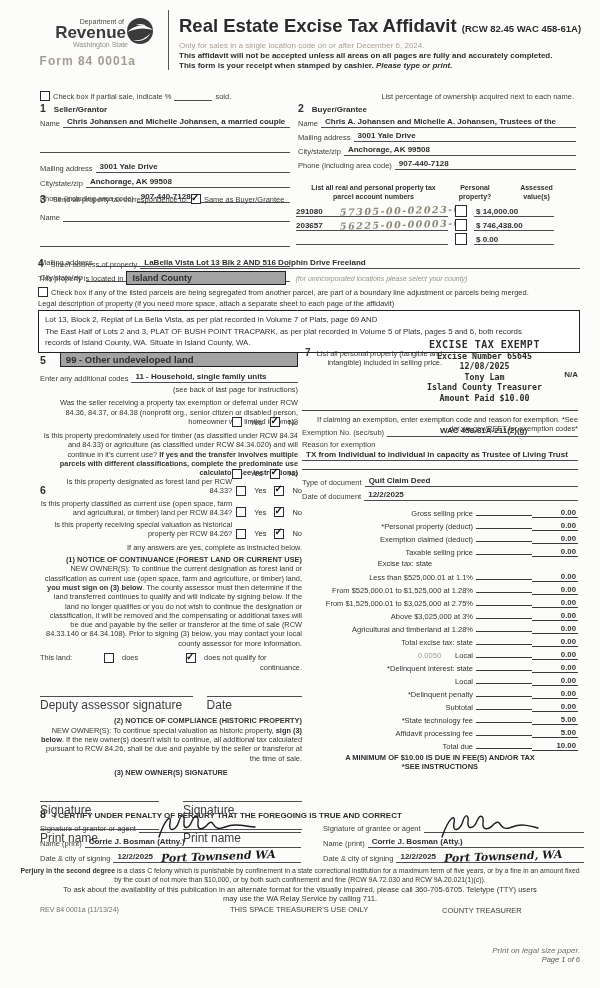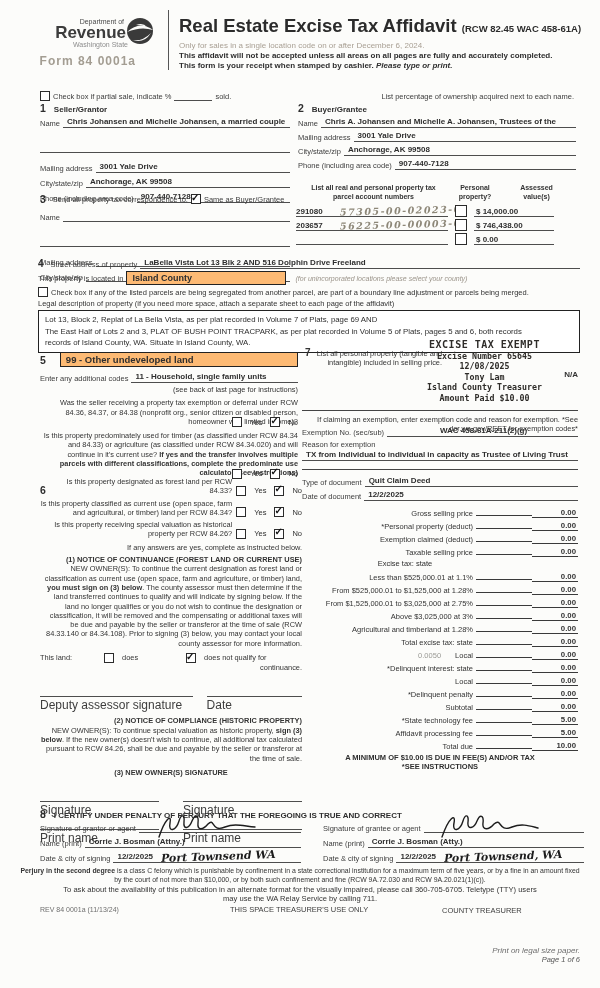--- a/index.html
+++ b/index.html
@@ -39,21 +39,21 @@
   .yn{display:flex;align-items:center;gap:8px;font-size:7.5px;white-space:nowrap;}
 
   
   .phead{display:flex;text-align:center;font-size:7px;font-weight:bold;line-height:8.5px;color:#333;}
   .prow{display:flex;align-items:flex-end;gap:7px;height:14px;}
   .pnum{width:152px;border-bottom:1px solid #4d4d4d;display:flex;align-items:flex-end;gap:17px;font-size:8px;font-weight:bold;}
   .handnum{font-family:"DejaVu Serif",serif;font-style:italic;color:#8d8778;font-size:9.5px;letter-spacing:1.5px;transform:rotate(-1.5deg);white-space:nowrap;}
   .pval{width:78px;border-bottom:1px solid #4d4d4d;font-size:8px;font-weight:bold;padding-left:2px;}
 
   
-  .selbox{border:1.2px solid #222;font-weight:bold;font-size:9px;padding:1px 5px;background:#fdba74;}
+  .selbox{border:1.2px solid #222;font-weight:bold;font-size:9px;padding:1px 5px;background:#a3a3a3;}
   .legalbox{border:1px solid #222;padding:3px 6px;font-size:7.8px;line-height:11.5px;background:#fff;}
 
   
   .p{font-size:7.4px;line-height:9.3px;color:#333;text-align:right;}
   .qrow{display:flex;gap:4px;align-items:flex-end;}
 
   
   .stamp{position:absolute;right:-4px;top:-8px;width:195px;text-align:center;
          font-family:"DejaVu Sans Mono",monospace;color:#2e2c29;line-height:10.5px;}
   .stamp .s1{font-size:10px;font-weight:bold;letter-spacing:.5px;}

